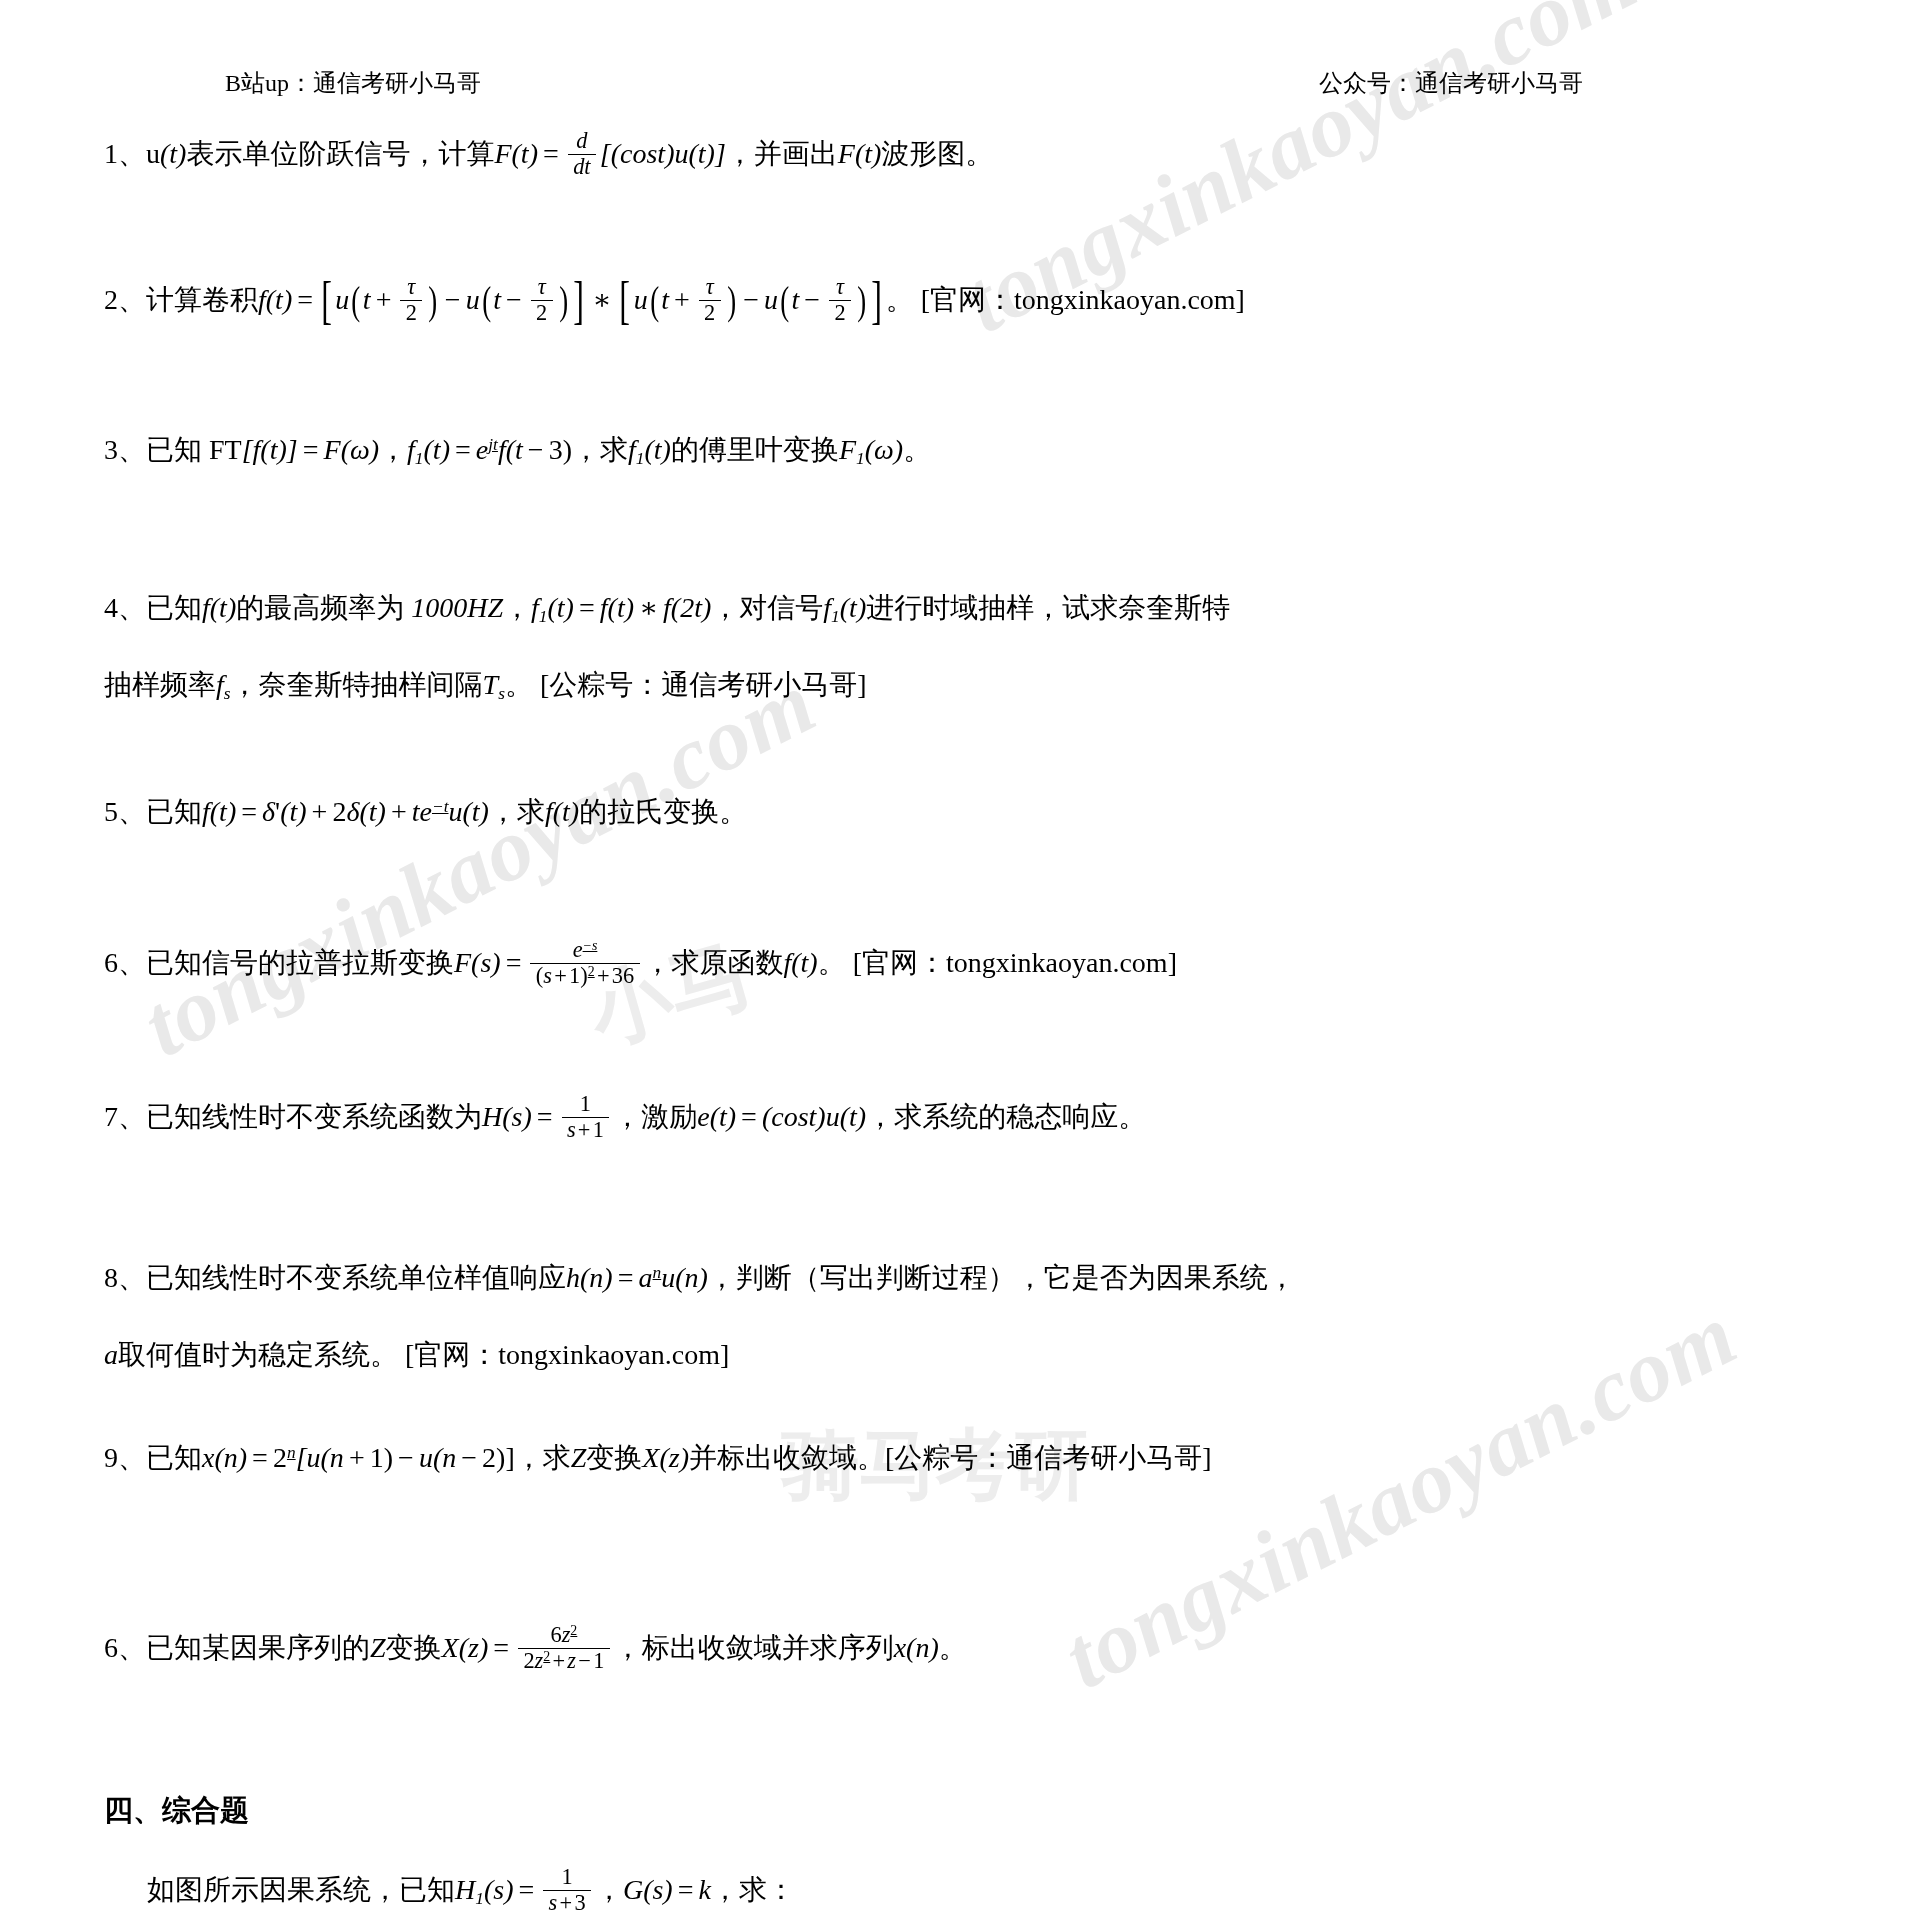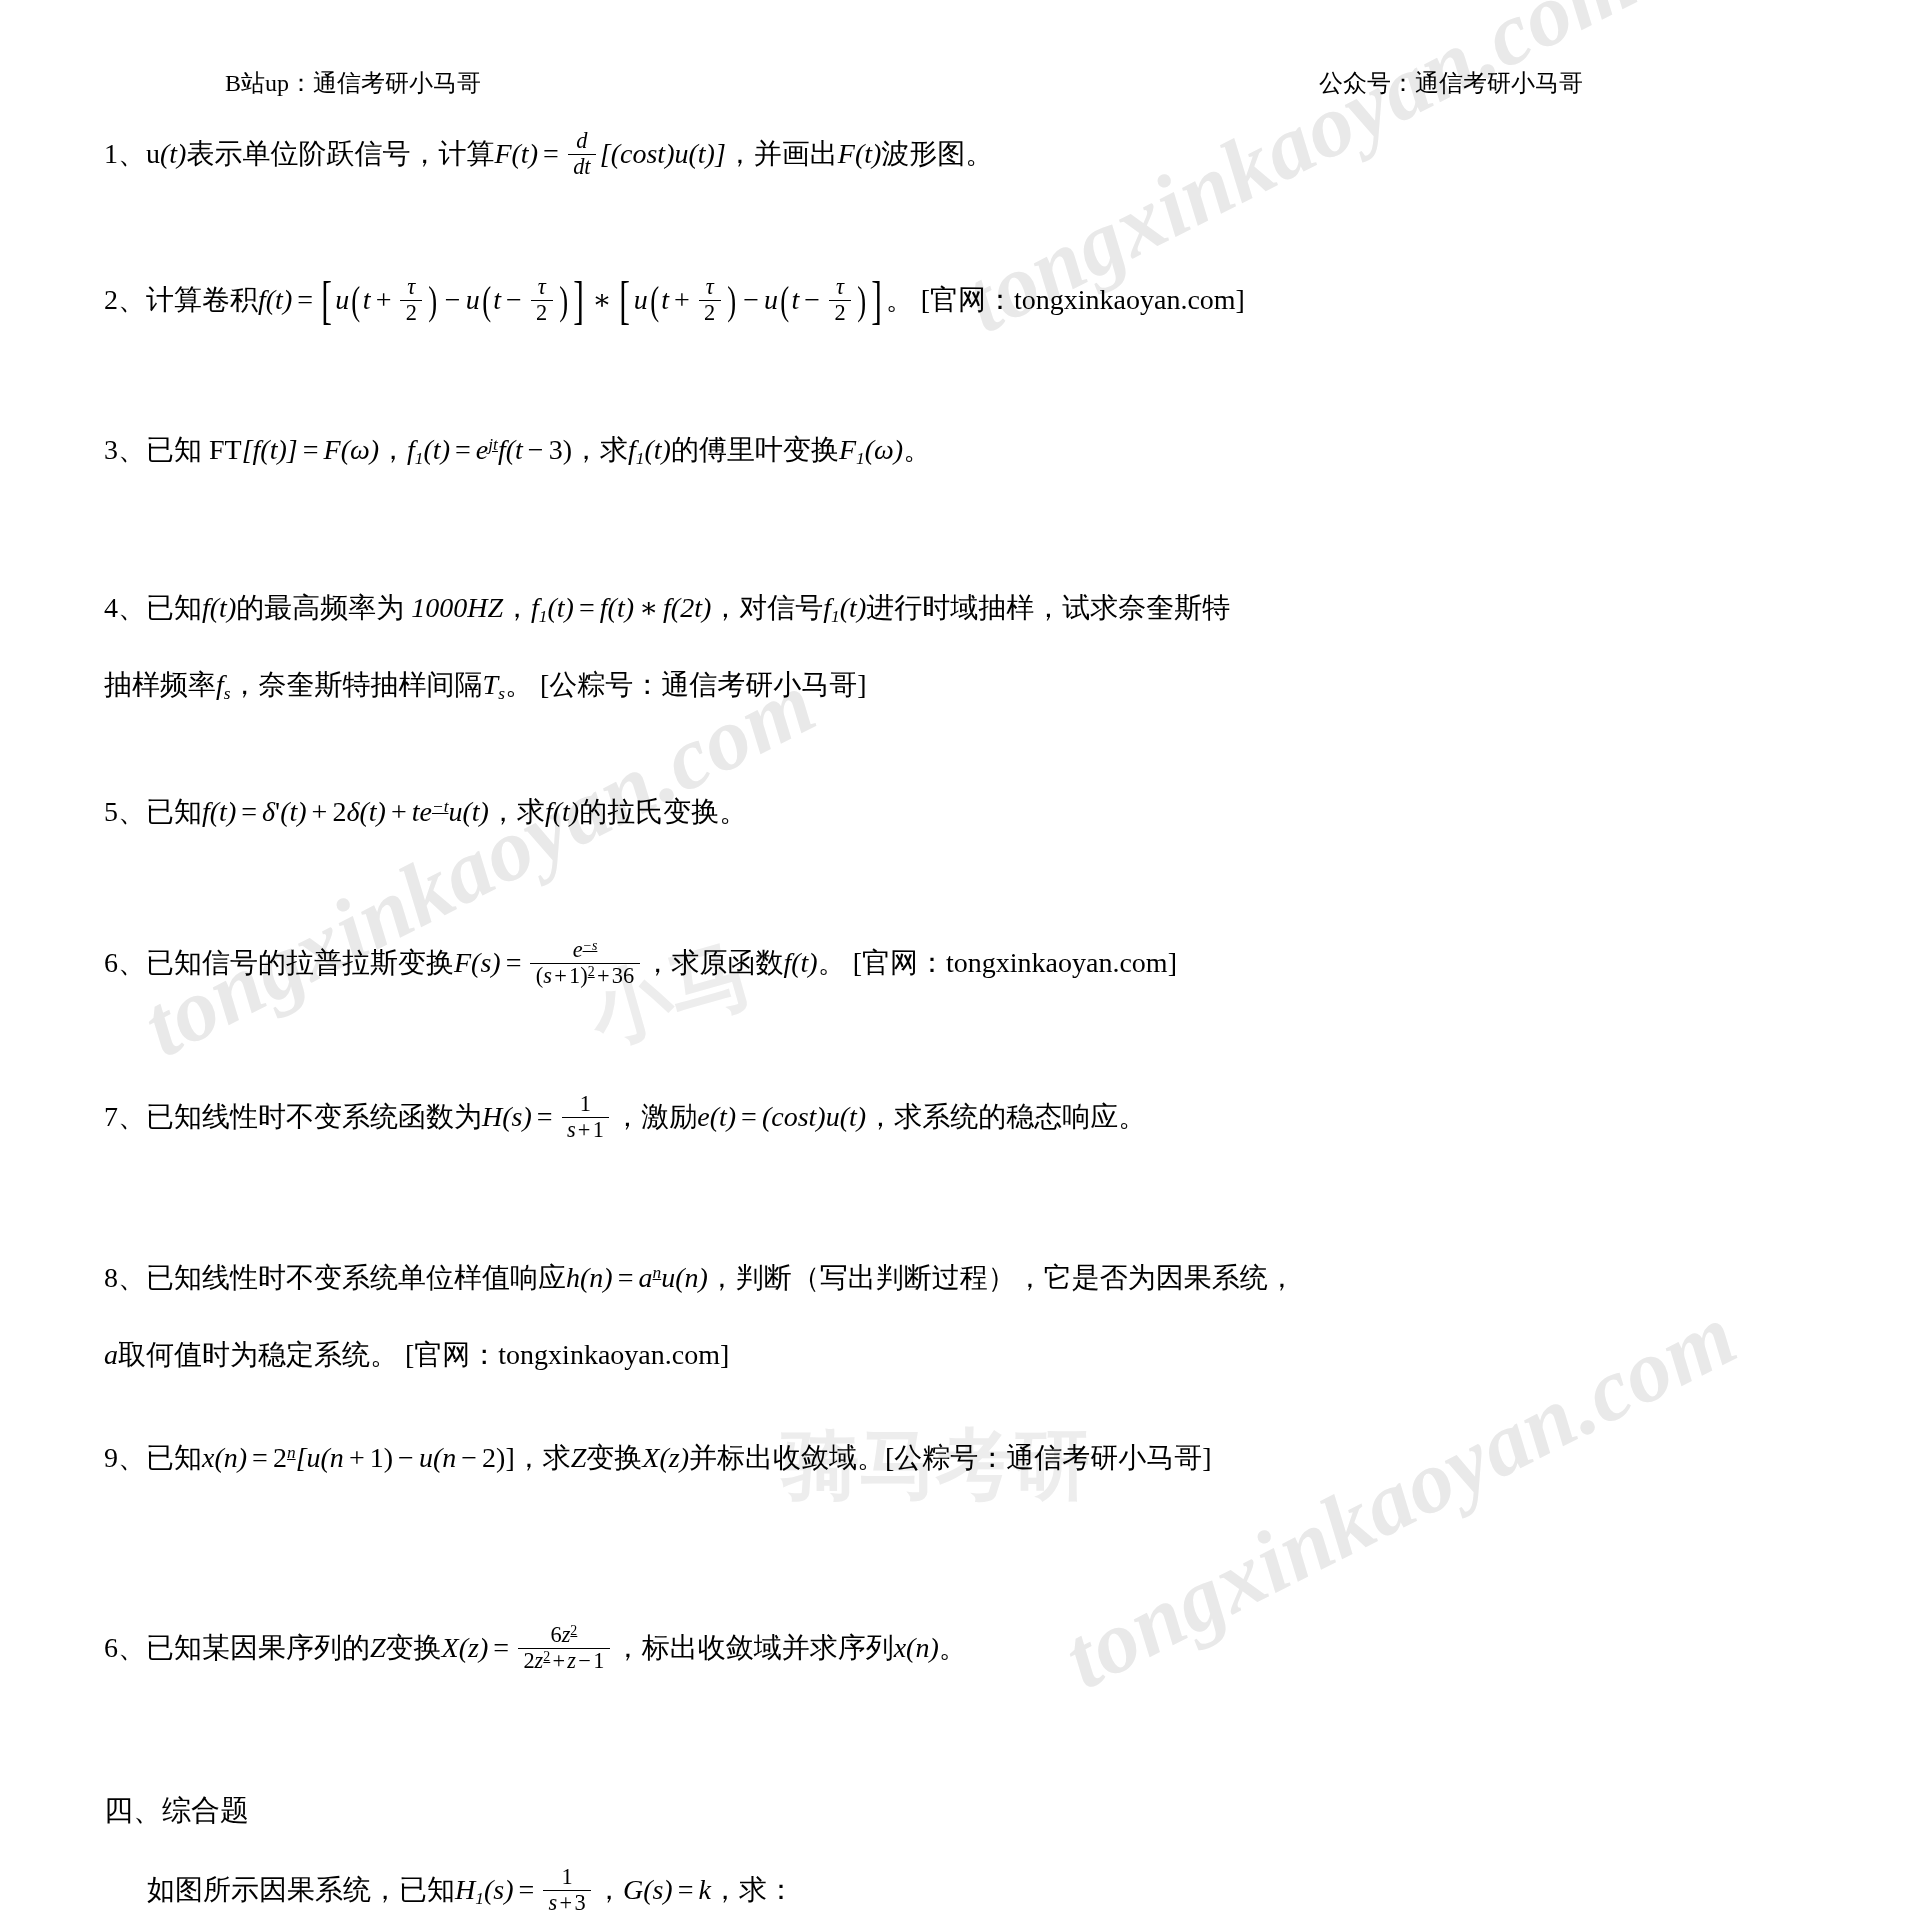--- a/index.html
+++ b/index.html
@@ -86,21 +86,21 @@
     font-size: 28px;
     line-height: 1.30;
     white-space: nowrap;
     margin-top: 16px;
   }
 
   .sec-title {
     position: absolute;
     left: 104px;
     font-size: 29px;
-    font-weight: 400;
+    font-weight: 700;
     white-space: nowrap;
   }
 
   .body-line {
     position: absolute;
     left: 104px;
     font-size: 28px;
     white-space: nowrap;
     margin-left: 43px;
   }

